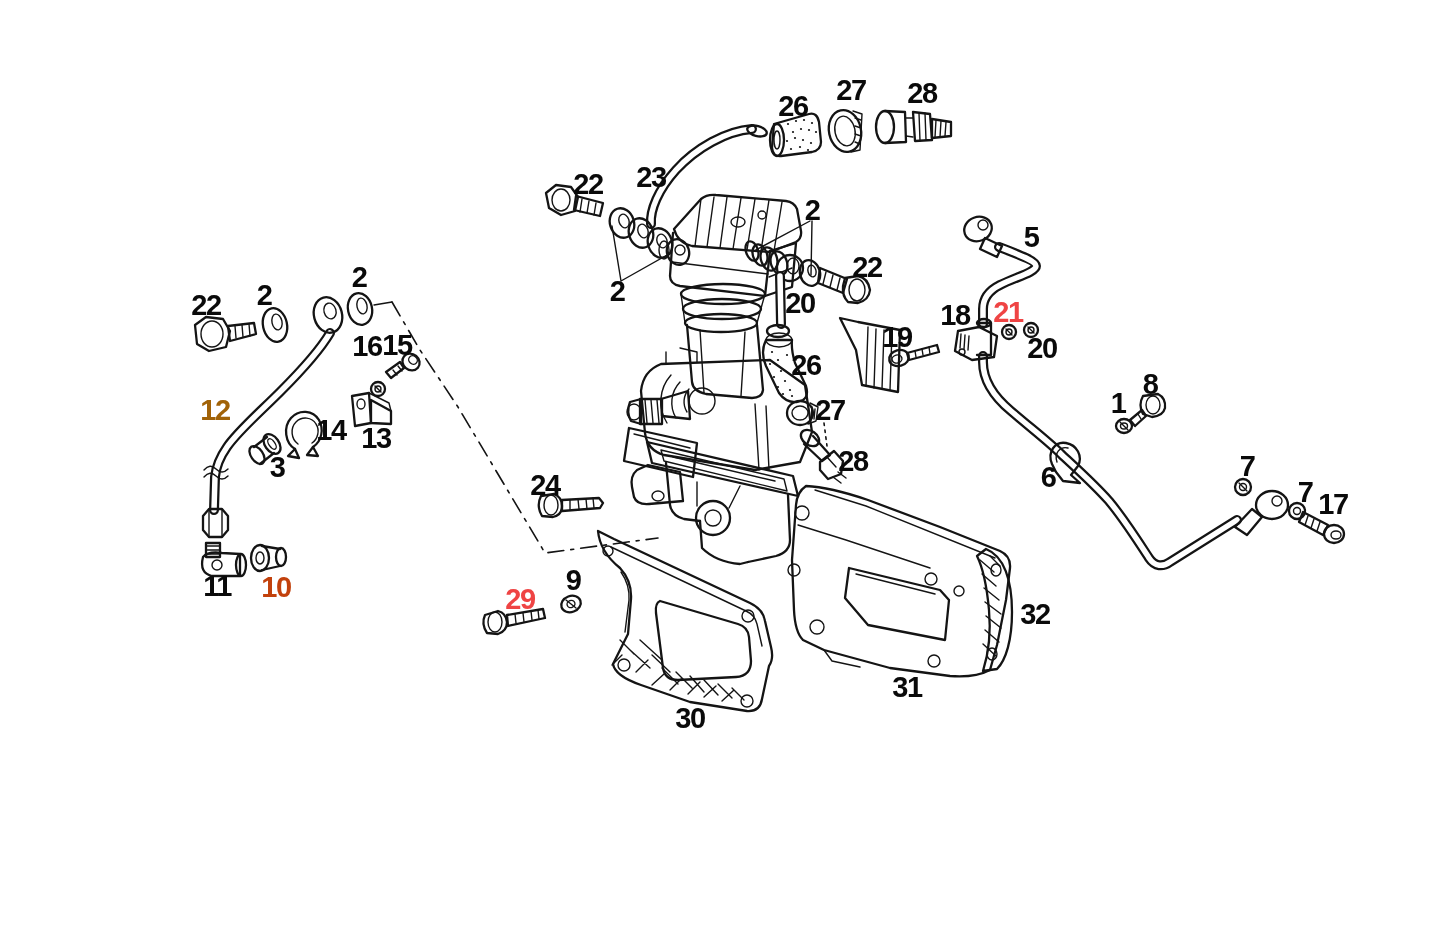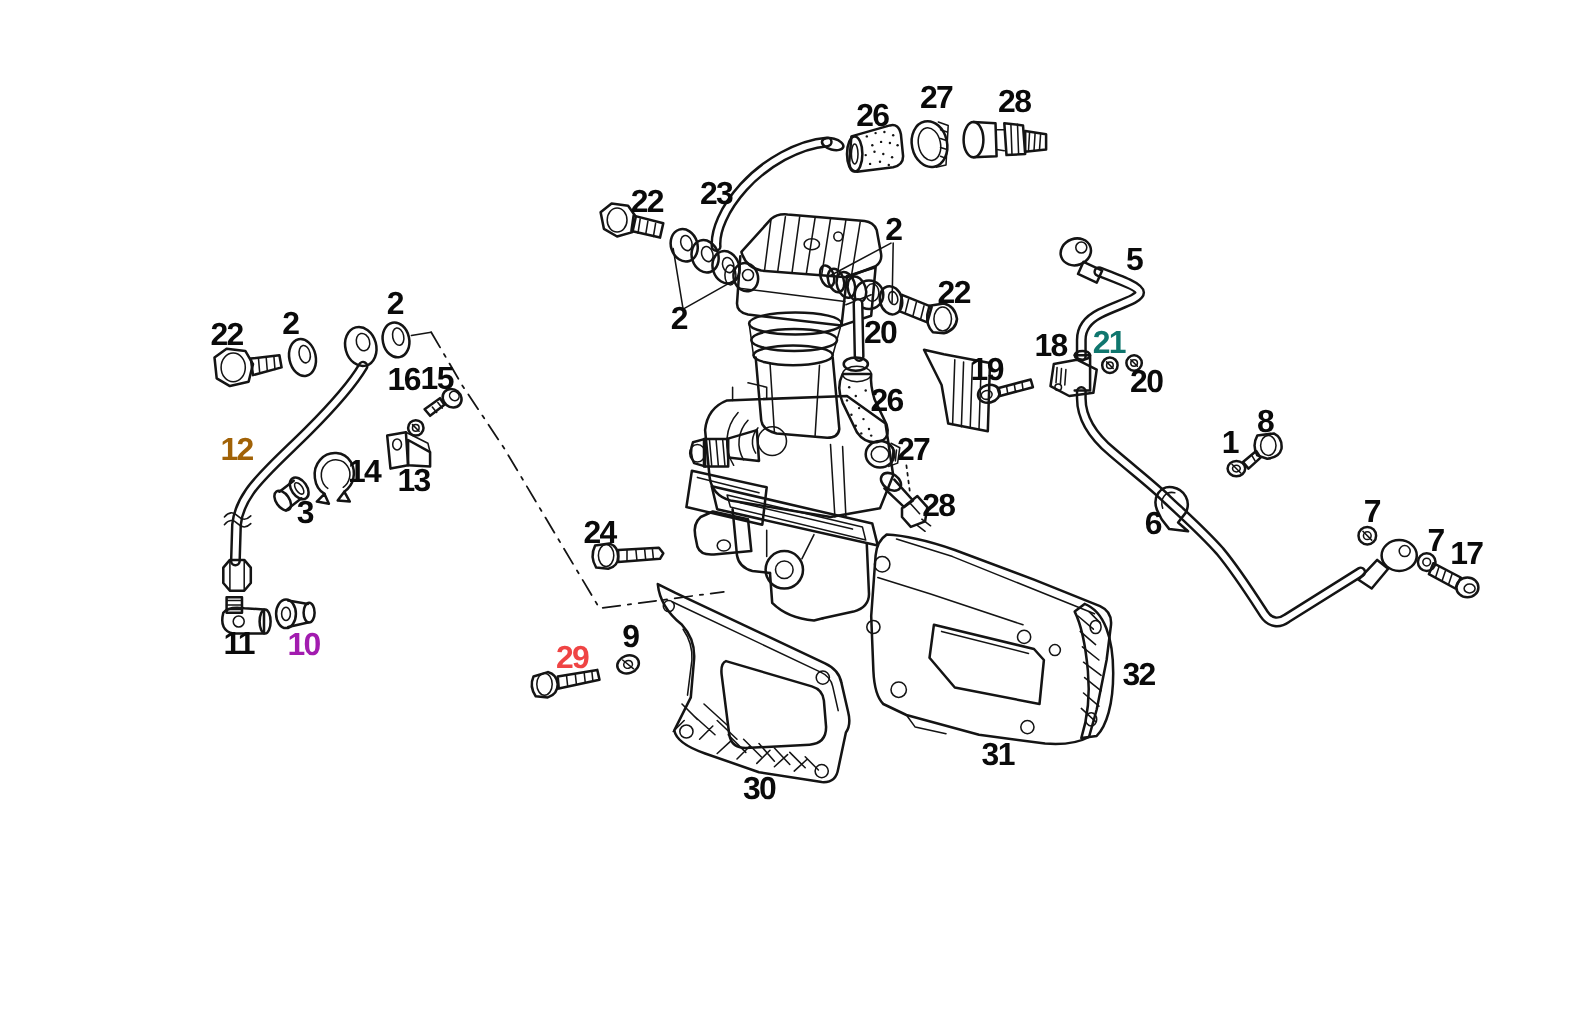--- a/index.html
+++ b/index.html
@@ -413,40 +413,40 @@
       <div class="part-label" style="left: 651px; top: 177px; color: rgb(10, 10, 10);">23</div>
       <div class="part-label" style="left: 812px; top: 210px; color: rgb(10, 10, 10);">2</div>
       <div class="part-label" style="left: 1031px; top: 237px; color: rgb(10, 10, 10);">5</div>
       <div class="part-label" style="left: 867px; top: 267px; color: rgb(10, 10, 10);">22</div>
       <div class="part-label" style="left: 617px; top: 291px; color: rgb(10, 10, 10);">2</div>
       <div class="part-label" style="left: 800px; top: 303px; color: rgb(10, 10, 10);">20</div>
       <div class="part-label" style="left: 264px; top: 295px; color: rgb(10, 10, 10);">2</div>
       <div class="part-label" style="left: 359px; top: 277px; color: rgb(10, 10, 10);">2</div>
       <div class="part-label" style="left: 206px; top: 305px; color: rgb(10, 10, 10);">22</div>
       <div class="part-label" style="left: 955px; top: 315px; color: rgb(10, 10, 10);">18</div>
-      <div class="part-label" style="left: 1008px; top: 312px; color: #0f766e;">21</div>
+      <div class="part-label" style="left: 1008px; top: 312px; color: #ef4444;">21</div>
       <div class="part-label" style="left: 897px; top: 337px; color: rgb(10, 10, 10);">19</div>
       <div class="part-label" style="left: 1042px; top: 348px; color: rgb(10, 10, 10);">20</div>
       <div class="part-label" style="left: 397px; top: 345px; color: rgb(10, 10, 10);">15</div>
       <div class="part-label" style="left: 367px; top: 346px; color: rgb(10, 10, 10);">16</div>
       <div class="part-label" style="left: 806px; top: 365px; color: rgb(10, 10, 10);">26</div>
       <div class="part-label" style="left: 1150px; top: 384px; color: rgb(10, 10, 10);">8</div>
       <div class="part-label" style="left: 1118px; top: 403px; color: rgb(10, 10, 10);">1</div>
       <div class="part-label" style="left: 215px; top: 410px; color: #a16207;">12</div>
       <div class="part-label" style="left: 830px; top: 410px; color: rgb(10, 10, 10);">27</div>
       <div class="part-label" style="left: 331px; top: 430px; color: rgb(10, 10, 10);">14</div>
       <div class="part-label" style="left: 376px; top: 438px; color: rgb(10, 10, 10);">13</div>
       <div class="part-label" style="left: 277px; top: 467px; color: rgb(10, 10, 10);">3</div>
       <div class="part-label" style="left: 853px; top: 461px; color: rgb(10, 10, 10);">28</div>
       <div class="part-label" style="left: 1048px; top: 477px; color: rgb(10, 10, 10);">6</div>
       <div class="part-label" style="left: 1247px; top: 466px; color: rgb(10, 10, 10);">7</div>
       <div class="part-label" style="left: 545px; top: 485px; color: rgb(10, 10, 10);">24</div>
       <div class="part-label" style="left: 1305px; top: 492px; color: rgb(10, 10, 10);">7</div>
       <div class="part-label" style="left: 1333px; top: 504px; color: rgb(10, 10, 10);">17</div>
       <div class="part-label" style="left: 573px; top: 580px; color: rgb(10, 10, 10);">9</div>
       <div class="part-label" style="left: 217px; top: 586px; color: rgb(10, 10, 10);">11</div>
-      <div class="part-label" style="left: 276px; top: 587px; color: #a21caf;">10</div>
+      <div class="part-label" style="left: 276px; top: 587px; color: #c2410c;">10</div>
       <div class="part-label" style="left: 520px; top: 599px; color: #ef4444;">29</div>
       <div class="part-label" style="left: 1027px; top: 614px; color: rgb(10, 10, 10); padding-left: 16px;">32</div>
       <div class="part-label" style="left: 907px; top: 687px; color: rgb(10, 10, 10);">31</div>
       <div class="part-label" style="left: 690px; top: 718px; color: rgb(10, 10, 10);">30</div>
     </div>
 </div>
 
 </body></html>

